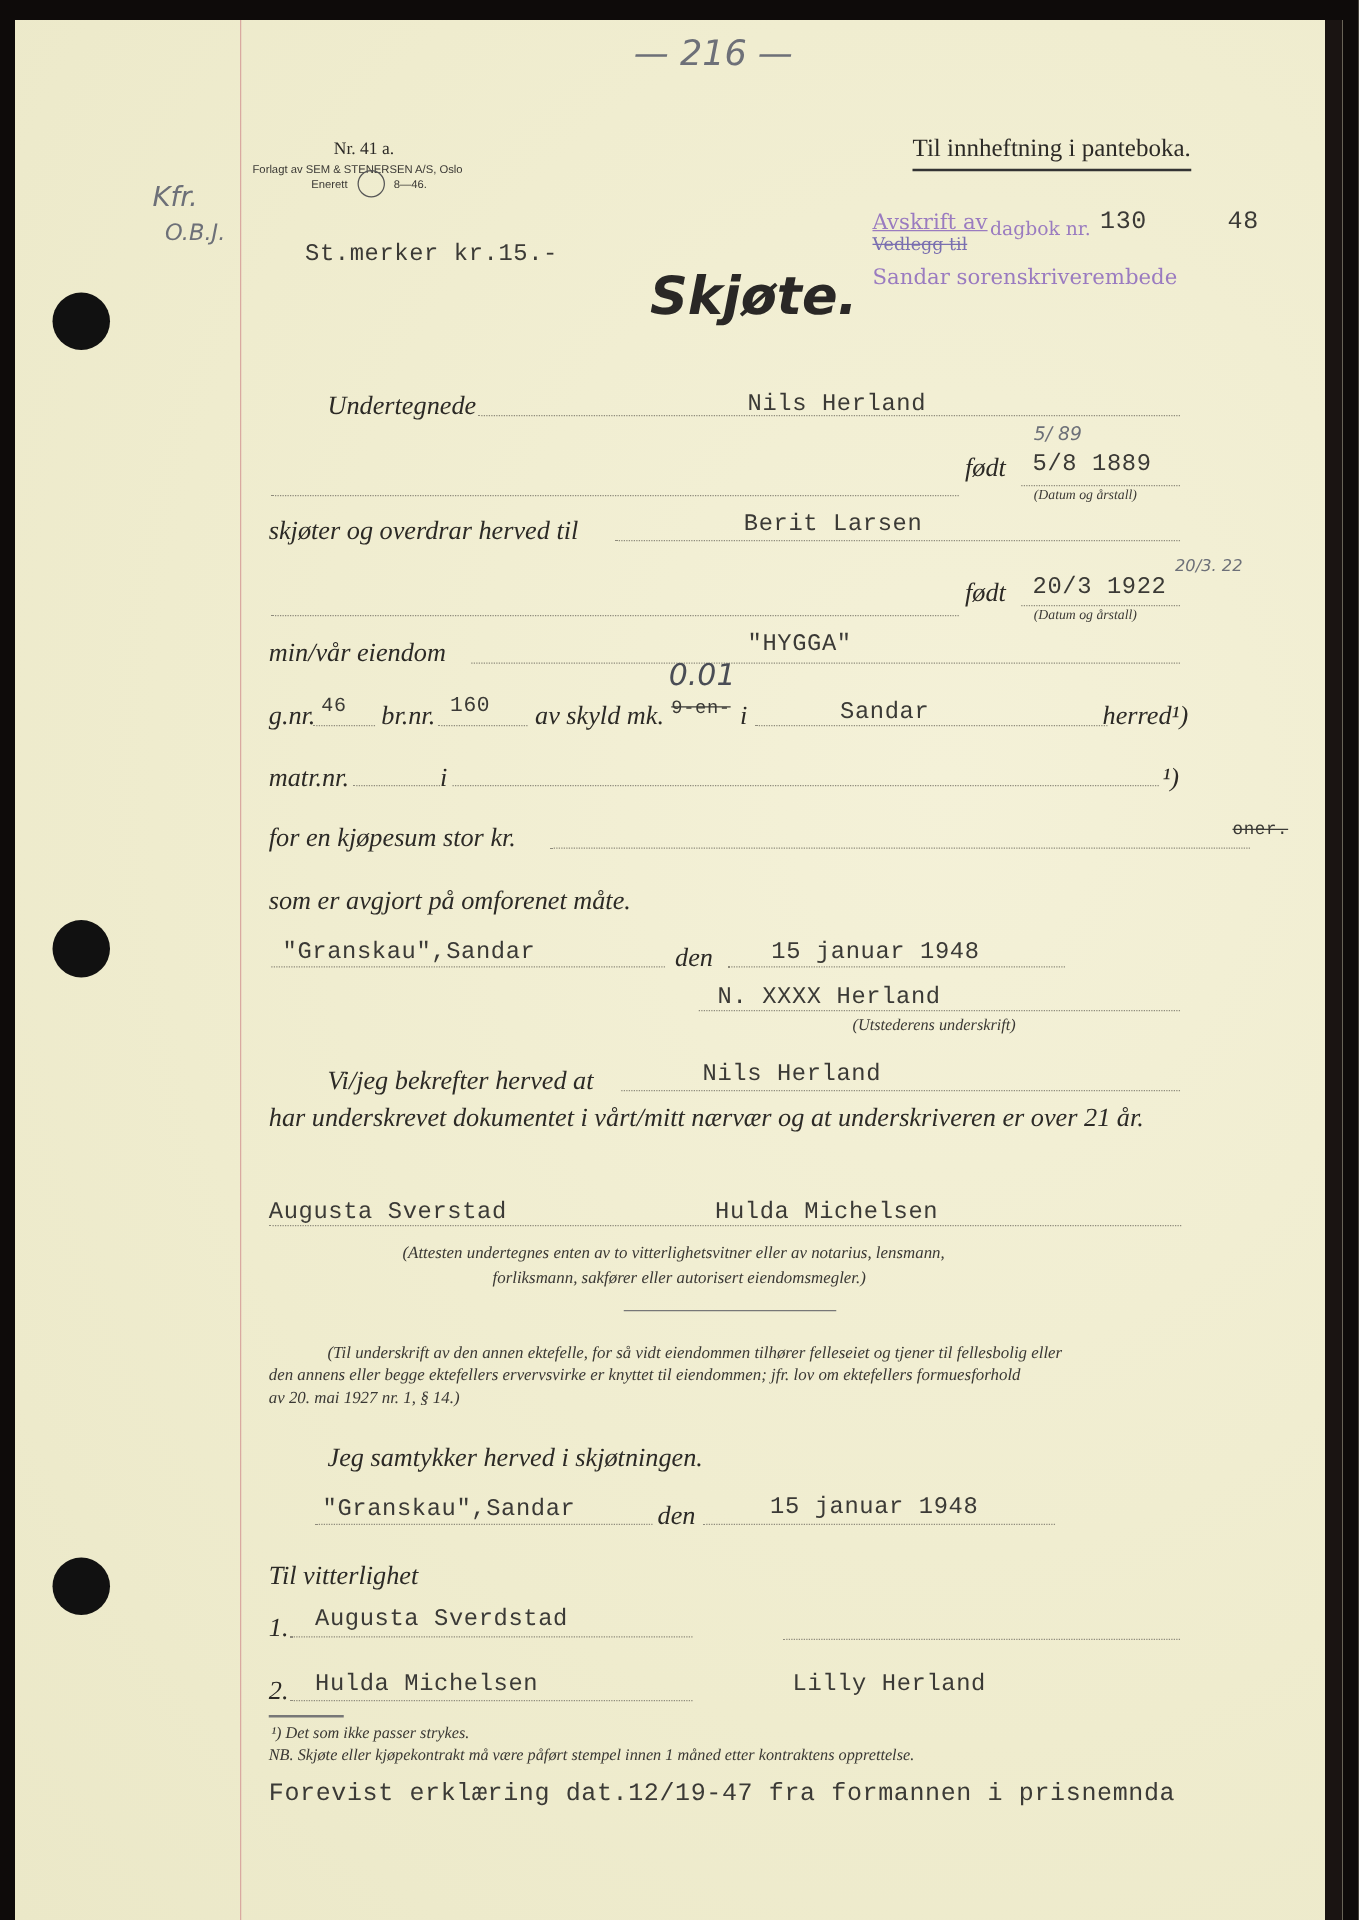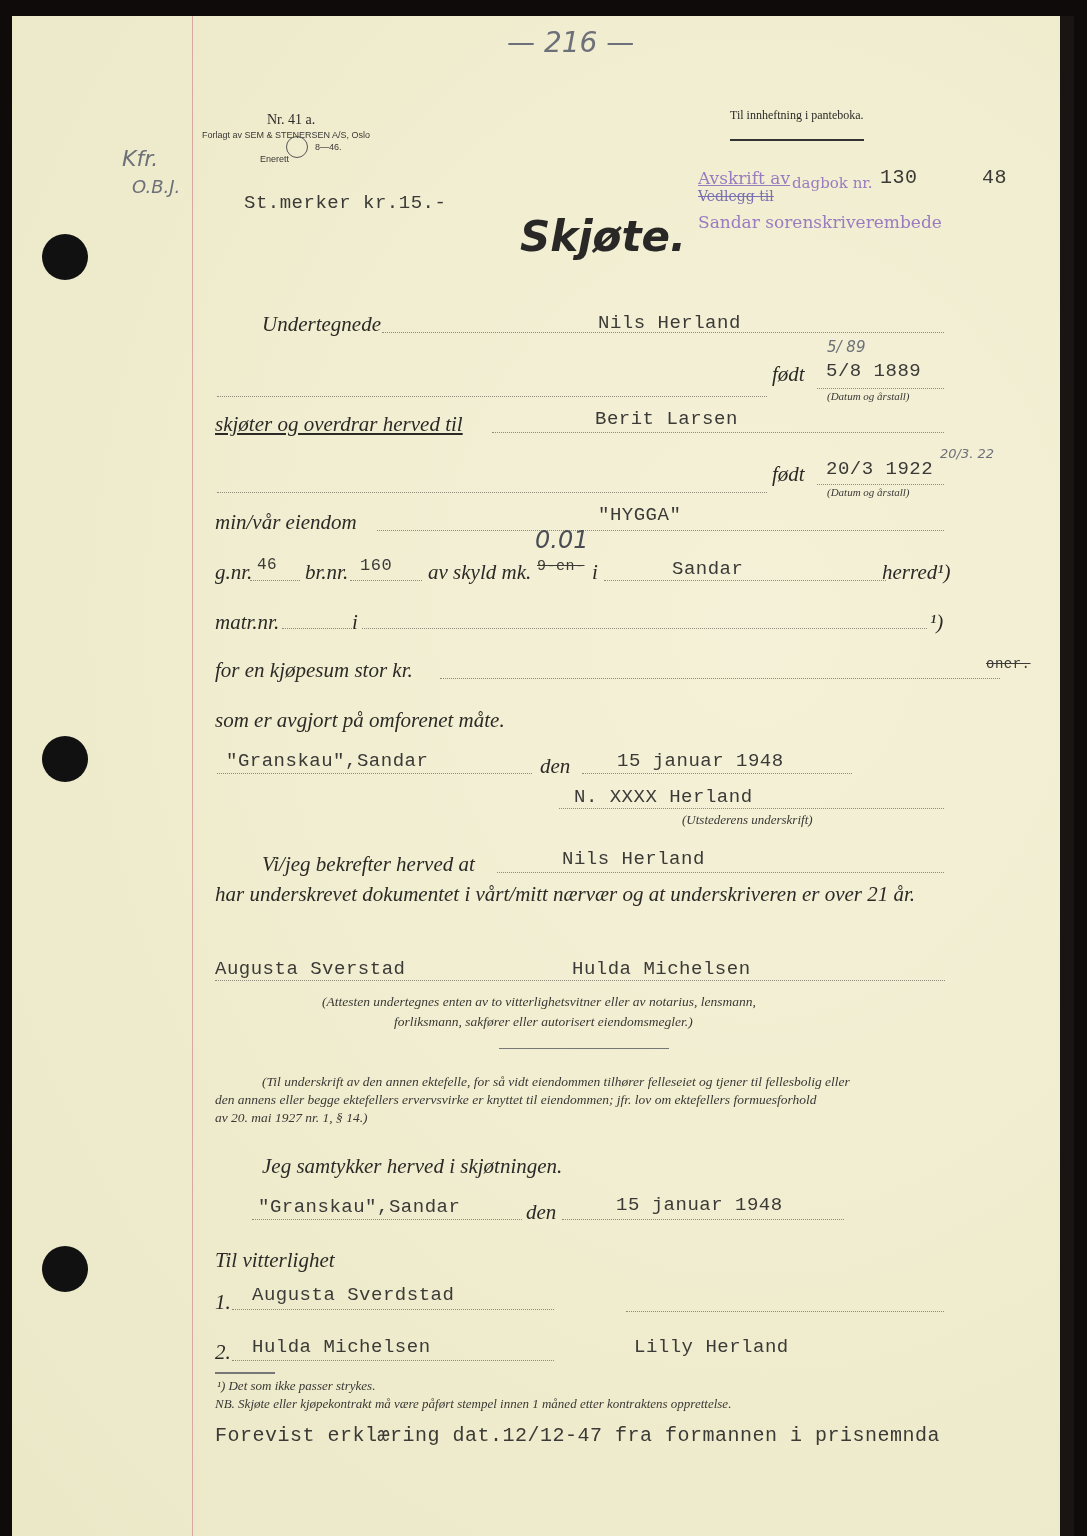--- a/index.html
+++ b/index.html
@@ -36,28 +36,28 @@
   <div class="right-edge"></div>
 
   <div class="hole" style="top:218px"></div>
   <div class="hole" style="top:720px"></div>
   <div class="hole" style="top:1230px"></div>
 
   <div class="abs hand" style="left:495px; top:10px; font-size:28px;">— 216 —</div>
 
   <div class="abs" style="left:255px; top:96px; font-family:'Liberation Serif',serif; font-size:14px; color:#2c2a26;">Nr. 41 a.</div>
   <div class="abs header-small" style="left:190px; top:114px;">Forlagt av SEM &amp; STENERSEN A/S, Oslo</div>
-  <div class="abs header-small" style="left:248px; top:126px;margin-top:12px;">Enerett</div>
+  <div class="abs header-small" style="left:237px; top:126px;">Enerett</div>
   <div class="abs" style="left:274px; top:120px; width:20px; height:20px; border:1px solid #555; border-radius:50%;"></div>
   <div class="abs header-small" style="left:303px; top:126px;">8—46.</div>
 
   <div class="abs hand" style="left:110px; top:130px; font-size:22px;">Kfr.</div>
   <div class="abs hand" style="left:120px; top:160px; font-size:18px;">O.B.J.</div>
 
-  <div class="abs" style="left:718px; top:92px; font-family:'Liberation Serif',serif; font-size:12px; color:#2c2a26; border-bottom:2px solid #333; padding-bottom:16px;">Til innheftning i panteboka.</div>
+  <div class="abs" style="left:718px; top:92px; font-family:'Liberation Serif',serif; font-size:20px; color:#2c2a26; border-bottom:2px solid #333; padding-bottom:4px;">Til innheftning i panteboka.</div>
 
   <div class="abs stamp" style="left:686px; top:152px; font-size:17px; text-decoration:underline;">Avskrift av</div>
   <div class="abs stamp" style="left:780px; top:158px; font-size:15px;">dagbok nr.</div>
   <div class="abs tw" style="left:868px; top:150px; font-size:20px;">130</div>
   <div class="abs tw" style="left:970px; top:150px; font-size:20px;">48</div>
   <div class="abs stamp strike" style="left:686px; top:172px; font-size:14px; color:#7a6fb0;">Vedlegg til</div>
   <div class="abs stamp" style="left:686px; top:196px; font-size:17px;">Sandar sorenskriverembede</div>
 
   <div class="abs tw" style="left:232px; top:176px;">St.merker kr.15.-</div>
 
@@ -67,21 +67,21 @@
   <div class="dots" style="left:370px; top:316px; width:562px;"></div>
   <div class="abs tw" style="left:586px; top:296px;">Nils Herland</div>
 
   <div class="dots" style="left:205px; top:380px; width:550px;"></div>
   <div class="abs it" style="left:760px; top:346px;">født</div>
   <div class="dots" style="left:805px; top:372px; width:127px;"></div>
   <div class="abs hand" style="left:815px; top:322px; font-size:15px;">5/ 89</div>
   <div class="abs tw" style="left:814px; top:344px;">5/8 1889</div>
   <div class="abs small-it" style="left:815px; top:374px; font-size:11px;">(Datum og årstall)</div>
 
-  <div class="abs it" style="left:203px; top:396px;text-decoration:underline;">skjøter og overdrar herved til</div>
+  <div class="abs it" style="left:203px; top:396px;">skjøter og overdrar herved til</div>
   <div class="dots" style="left:480px; top:416px; width:452px;"></div>
   <div class="abs tw" style="left:583px; top:392px;">Berit Larsen</div>
 
   <div class="dots" style="left:205px; top:476px; width:550px;"></div>
   <div class="abs it" style="left:760px; top:446px;">født</div>
   <div class="dots" style="left:805px; top:468px; width:127px;"></div>
   <div class="abs tw" style="left:814px; top:442px;">20/3 1922</div>
   <div class="abs hand" style="left:928px; top:430px; font-size:13px;">20/3. 22</div>
   <div class="abs small-it" style="left:815px; top:470px; font-size:11px;">(Datum og årstall)</div>
 
@@ -161,14 +161,14 @@
 
   <div class="abs it" style="left:203px; top:1324px;">2.</div>
   <div class="abs tw" style="left:240px; top:1320px;">Hulda Michelsen</div>
   <div class="dots" style="left:220px; top:1344px; width:322px;"></div>
 
   <div class="hr" style="left:203px; top:1356px; width:60px; height:2px;"></div>
 
   <div class="abs small-it" style="left:205px; top:1362px;">¹) Det som ikke passer strykes.</div>
   <div class="abs small-it" style="left:203px; top:1380px;">NB. Skjøte eller kjøpekontrakt må være påført stempel innen 1 måned etter kontraktens opprettelse.</div>
 
-  <div class="abs tw" style="left:203px; top:1408px; font-size:20px;">Forevist erklæring dat.12/12-47 fra formannen i prisnemnda</div>
+  <div class="abs tw" style="left:203px; top:1408px; font-size:20px;">Forevist erklæring dat.12/19-47 fra formannen i prisnemnda</div>
 </div>
 
 </body></html>

